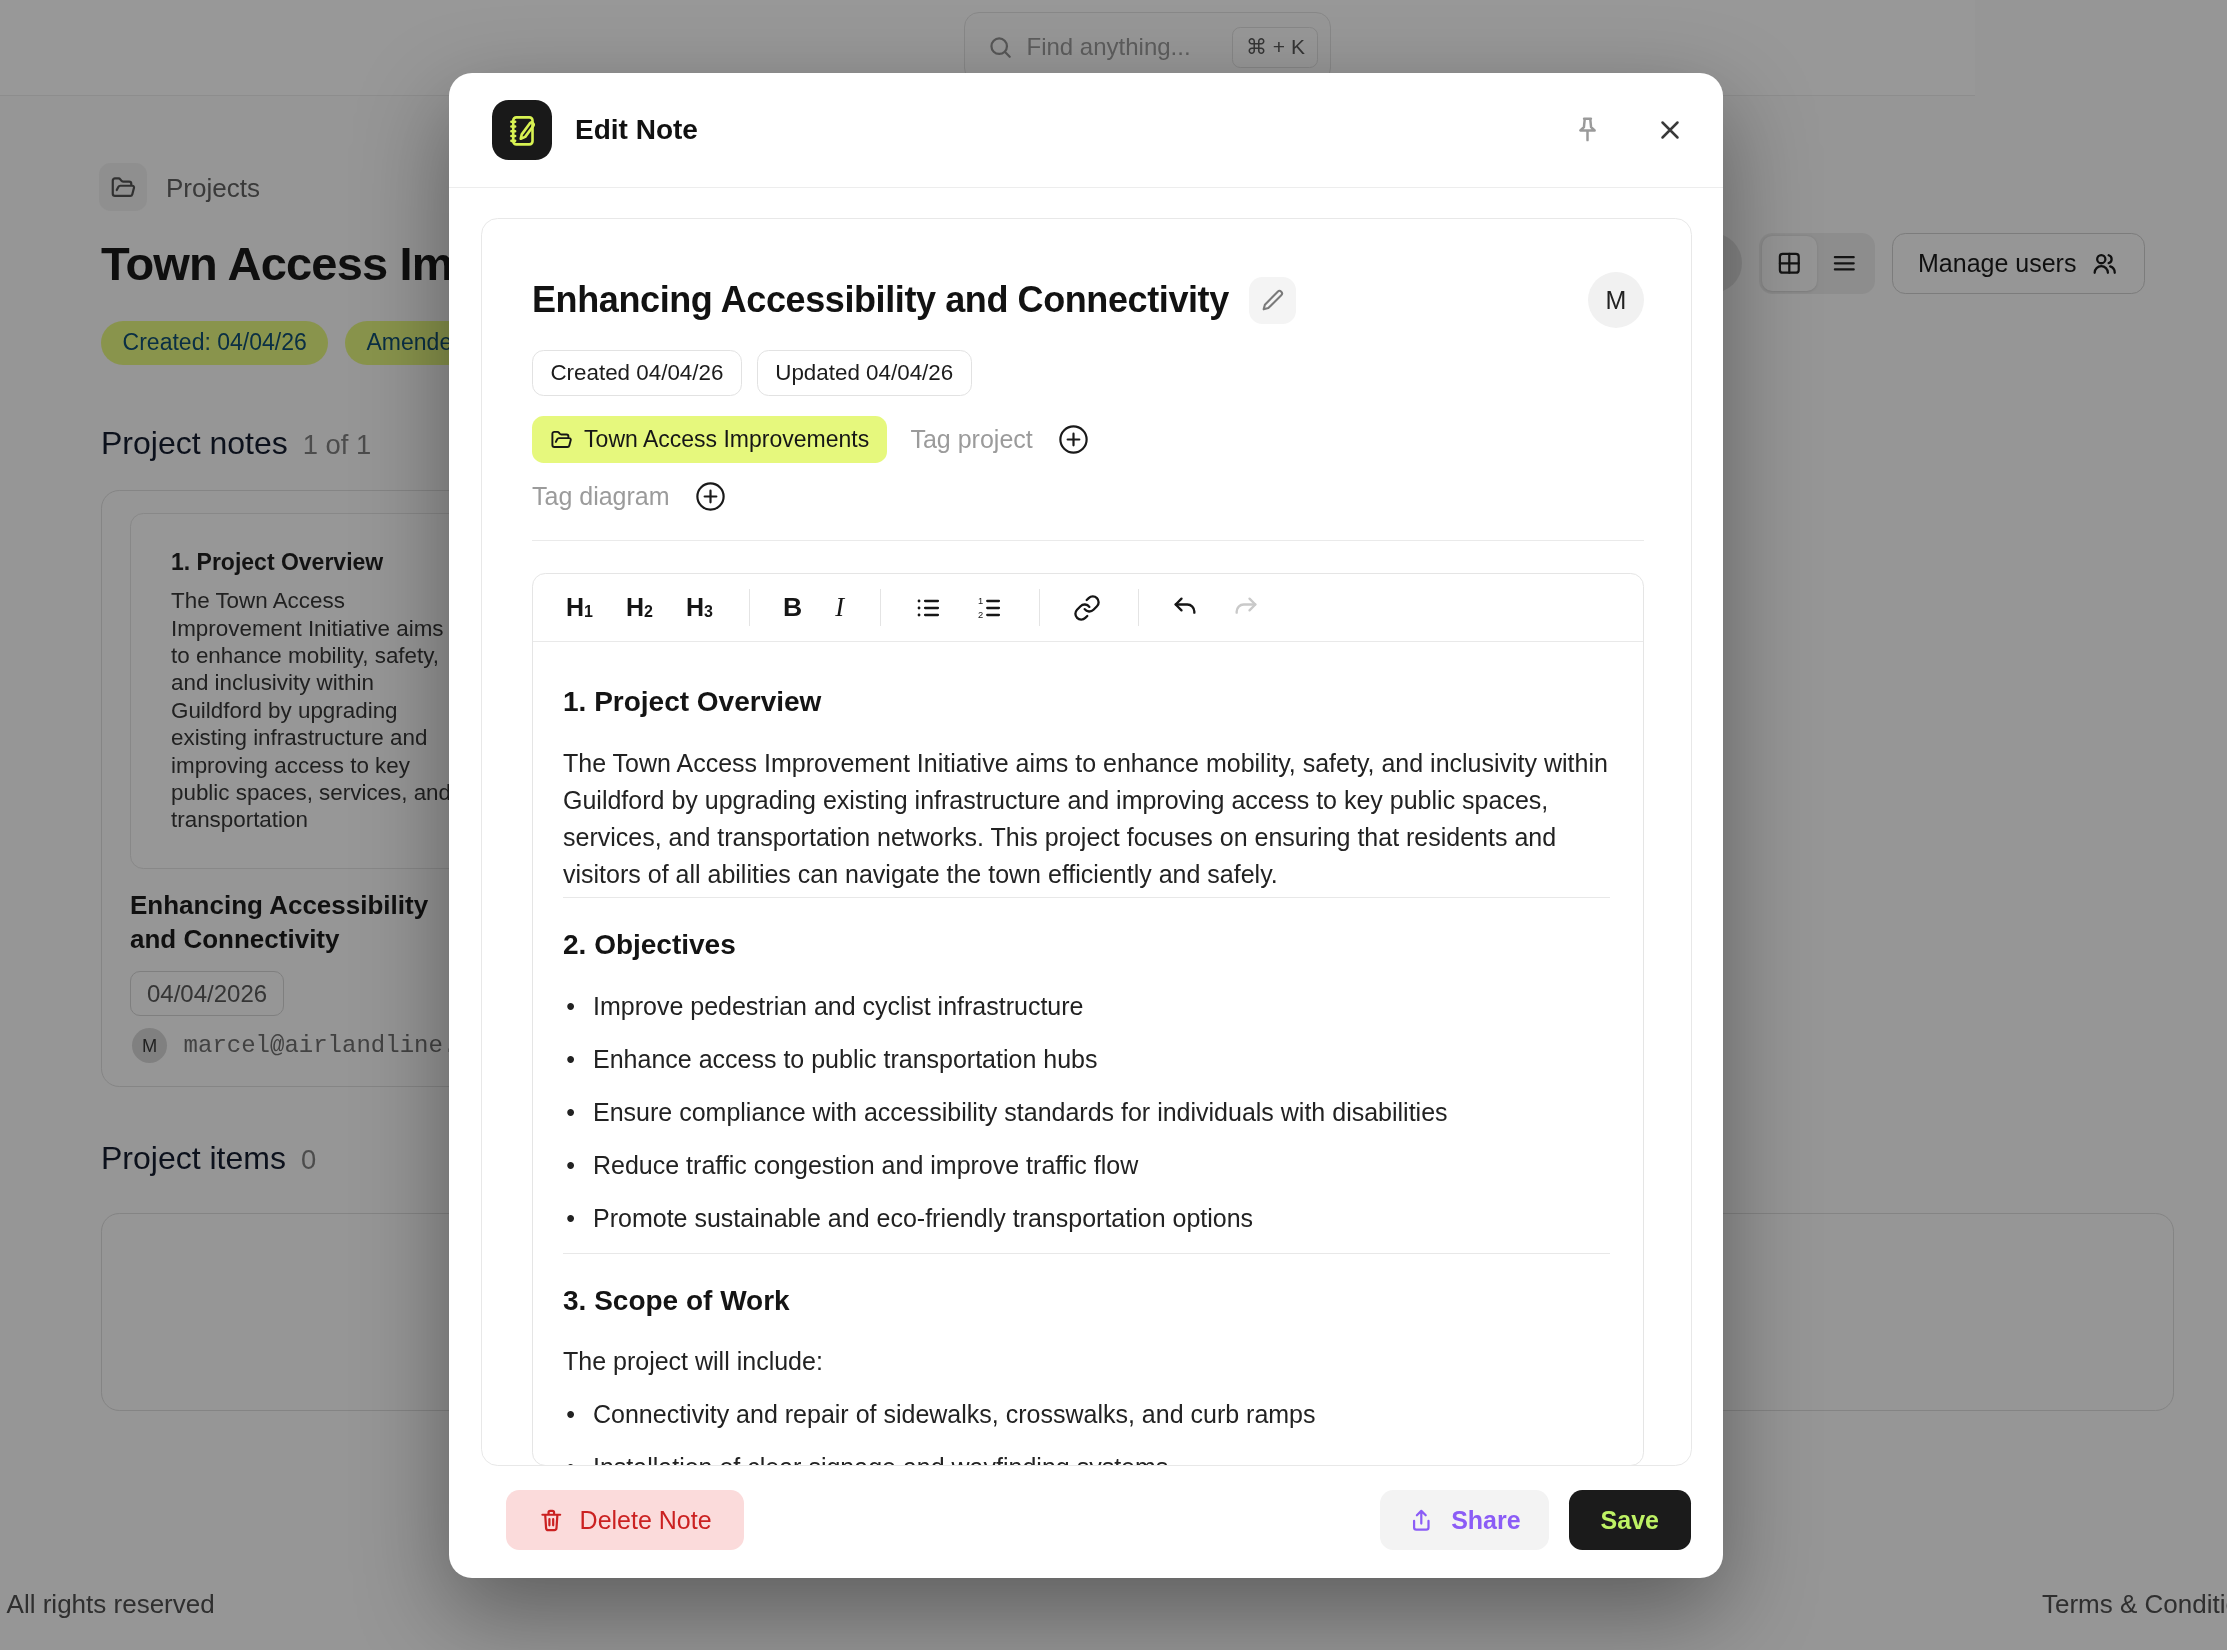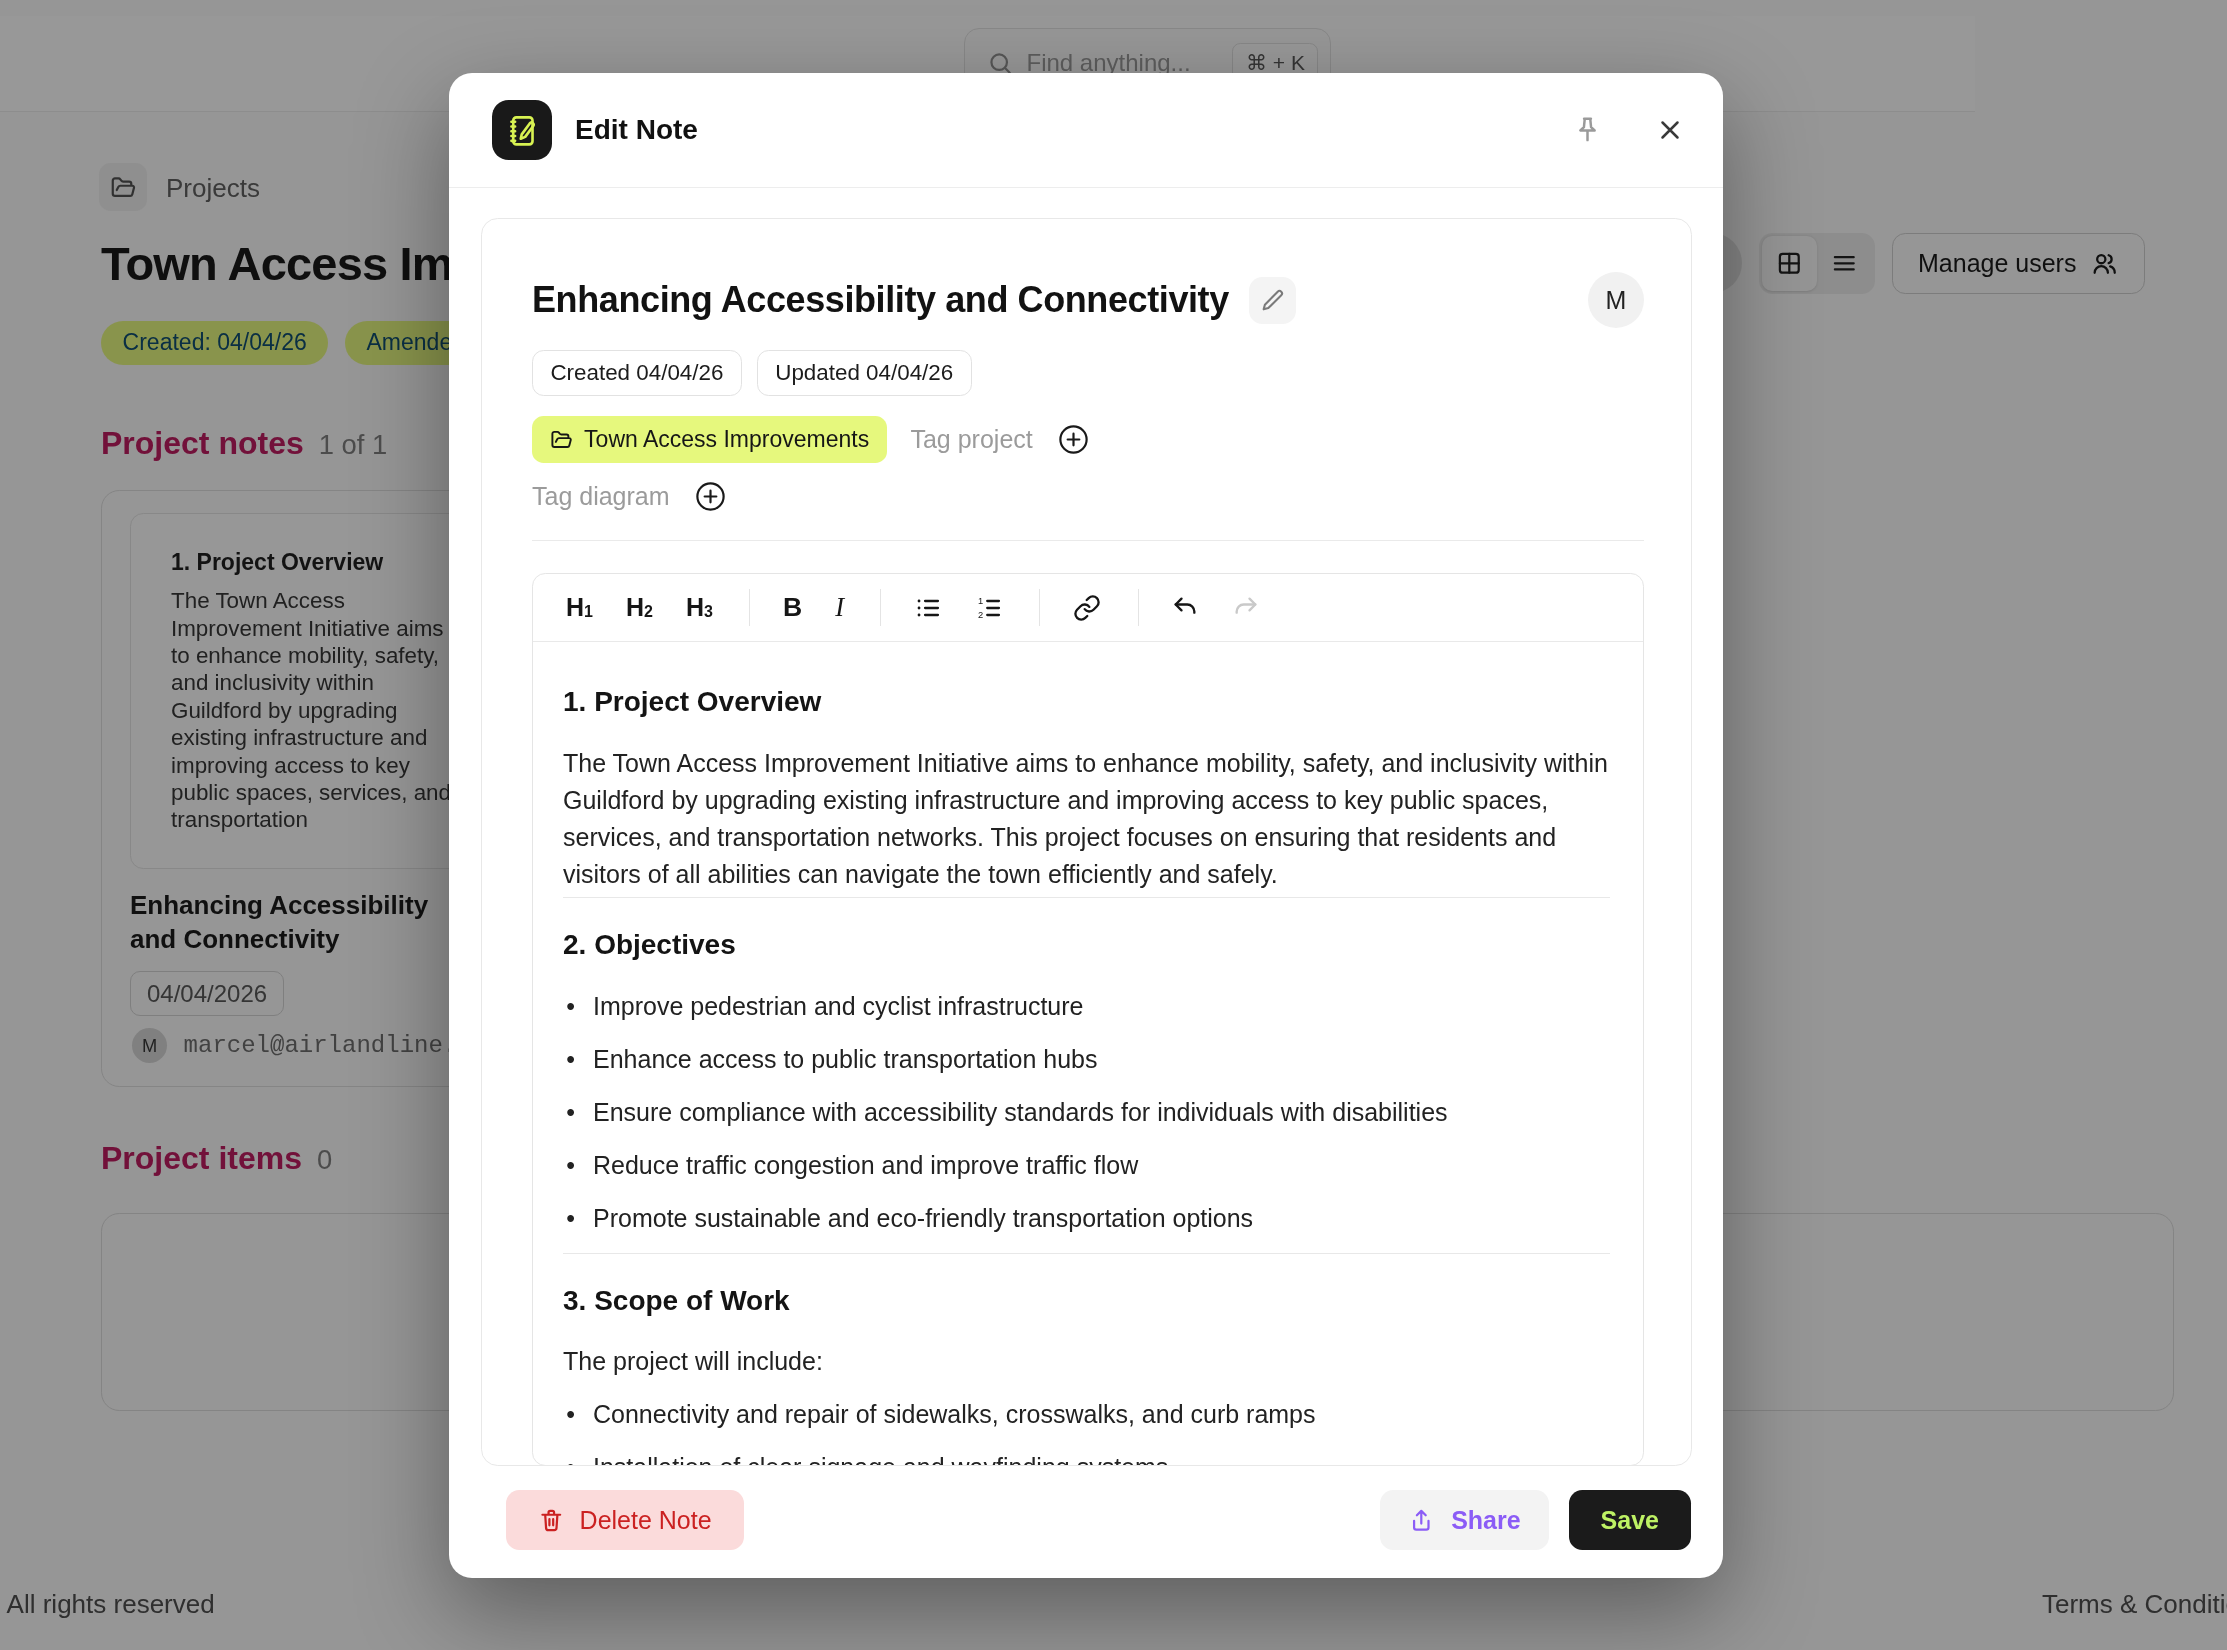--- a/index.html
+++ b/index.html
@@ -1,37 +1,37 @@
 <!DOCTYPE html>
 <html style="--accent: #E6F87D; --accent-icon: #D8F252; --danger-bg: #FBDBDB; --danger-text: #CB2121;font-size:13.3px"><head>
 <meta charset="utf-8">
 <style>
   * { margin:0; padding:0; box-sizing:border-box; }
   html,body { width:2227px; height:1651px; }
   body { font-family:"Liberation Sans", sans-serif; background:#fbfbfb; }
   .screen { position:relative; width:2227px; height:1651px; overflow:hidden; background:#fbfbfb; }
 
   
-  .topbar { position:absolute; left:0; top:16px; width:1975px; height:96px; background:#ffffff; border-bottom:0.8px solid #ececec; }
+  .topbar { position:absolute; left:0; top:0; width:1975px; height:96px; background:#ffffff; border-bottom:0.8px solid #ececec; }
   .search { position:absolute; left:964px; top:11.6px; width:367px; height:71px; background:#fdfdfd; border:1.2px solid #e4e4e4; border-radius:15px; display:flex; align-items:center; padding:0 11.6px 0 21.6px; gap:13.3px; }
   .search svg { width:26.6px; height:26.6px; color:#8f8f8f; flex:none; }
   .search .ph { flex:1; font-size:24px; color:#9a9a9a; }
   .kbd { border:1.2px solid #e2e2e2; background:#fff; border-radius:8.3px; padding:7.5px 12.5px; font-size:21px; color:#555; white-space:nowrap; }
 
   .crumb-chip { position:absolute; left:99px; top:163px; width:48px; height:48px; background:#f0f0f0; border-radius:11.6px; display:flex; align-items:center; justify-content:center; }
   .crumb-chip svg { width:26.6px; height:26.6px; color:#4f4f4f; }
   .crumb-label { position:absolute; left:166px; top:173px; font-size:26px; color:#5d5d5d; }
 
   .page-title { position:absolute; left:101px; top:236px; font-size:47px; font-weight:700; letter-spacing:-0.8px; color:#141414; white-space:nowrap; }
 
   .page-badges { position:absolute; left:101px; top:321px; display:flex; gap:16.6px; }
   .lime-pill { background:var(--accent); border-radius:830px; padding:8.3px 21.6px; font-size:23px; color:#0c4a6e; white-space:nowrap; }
 
   .sec-head { position:absolute; display:flex; align-items:baseline; gap:15px; }
-  .sec-head .t { font-size:32px; font-weight:700; color:#be185d; }
+  .sec-head .t { font-size:32px; font-weight:400; color:#0f172a; }
   .sec-head .c { font-size:27.4px; color:#7d7d7d; }
   .notes-head { left:101px; top:425px; }
   .items-head { left:101px; top:1140px; }
 
   .note-card { position:absolute; left:101px; top:490px; width:399px; height:597px; border:1.2px solid #dedede; border-radius:18.3px; background:transparent; }
   .note-preview { position:absolute; left:28px; top:21.6px; width:366px; height:356px; background:#fdfdfd; border:0.8px solid #e3e3e3; border-radius:13.3px; padding:35px 40px; overflow:hidden; }
   .note-preview .ph2 { font-size:23px; font-weight:700; color:#1a1a1a; margin-bottom:11.6px; }
   .note-preview .pp { font-size:22.4px; line-height:27.4px; color:#333; }
   .note-title { position:absolute; left:28px; top:397px; width:332px; font-size:26px; line-height:34px; font-weight:700; color:#161616; }
   .note-date { position:absolute; left:28px; top:480px; border:1.2px solid #d4d4d4; border-radius:10px; padding:7.5px 16px; font-size:24px; color:#555; }

